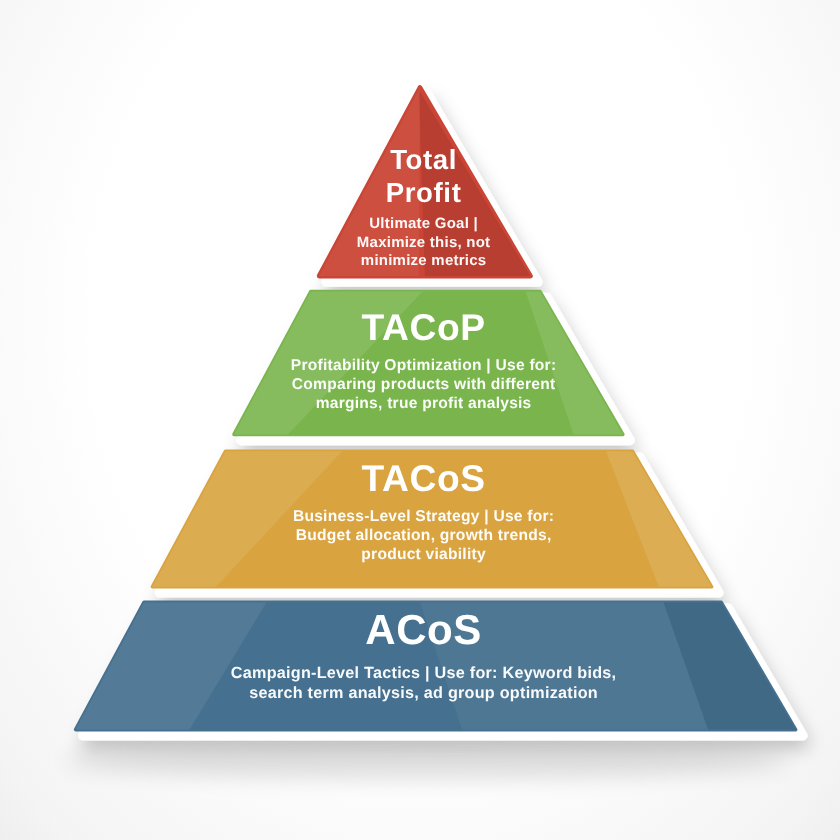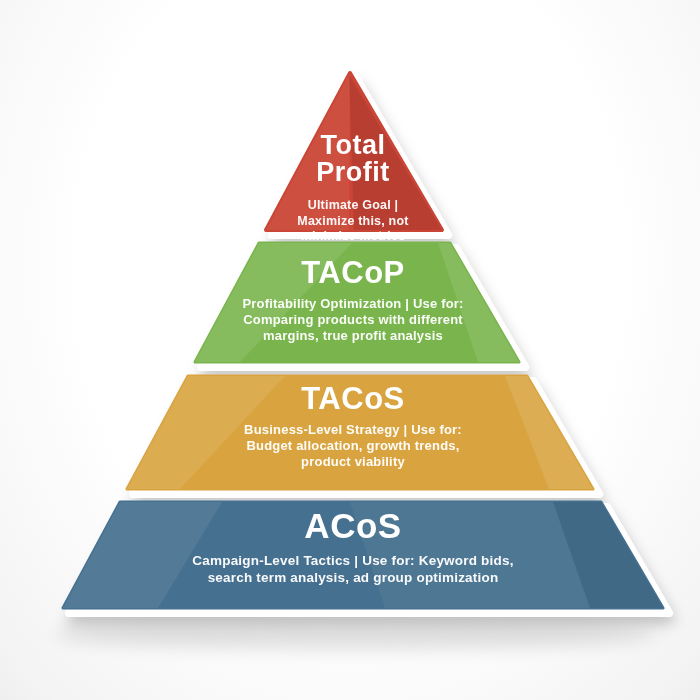--- a/index.html
+++ b/index.html
@@ -13,21 +13,21 @@
     background:radial-gradient(ellipse at 50% 38%, #ffffff 55%, #f4f4f4 92%, #efefef 100%);
   }
   .stage svg{position:absolute;left:0;top:0;}
   .tier-text{
     position:absolute;left:0;width:706px;text-align:center;color:#ffffff;
     pointer-events:none;
   }
   .tier-title{
     font-weight:700;letter-spacing:0.5px;line-height:1.12;
   }
-  .t-red .tier-title{font-size:27px;width:104px;margin:12px auto;line-height:27px;}
+  .t-red .tier-title{font-size:23px;width:104px;margin:0 auto;line-height:27px;}
   .t-green .tier-title,.t-orange .tier-title{font-size:31px;}
   .t-blue .tier-title{font-size:35px;}
   .tier-subtitle{
     font-weight:700;letter-spacing:0.2px;color:rgba(255,255,255,0.96);
   }
   .t-red .tier-subtitle{margin-top:5px;font-size:12.5px;line-height:15.5px;}
   .t-green .tier-subtitle{margin-top:5px;font-size:13px;line-height:16px;}
   .t-orange .tier-subtitle{margin-top:5px;font-size:13px;line-height:16px;}
   .t-blue .tier-subtitle{margin-top:7px;font-size:13.5px;line-height:17px;}
   .sub-line{display:block;}

